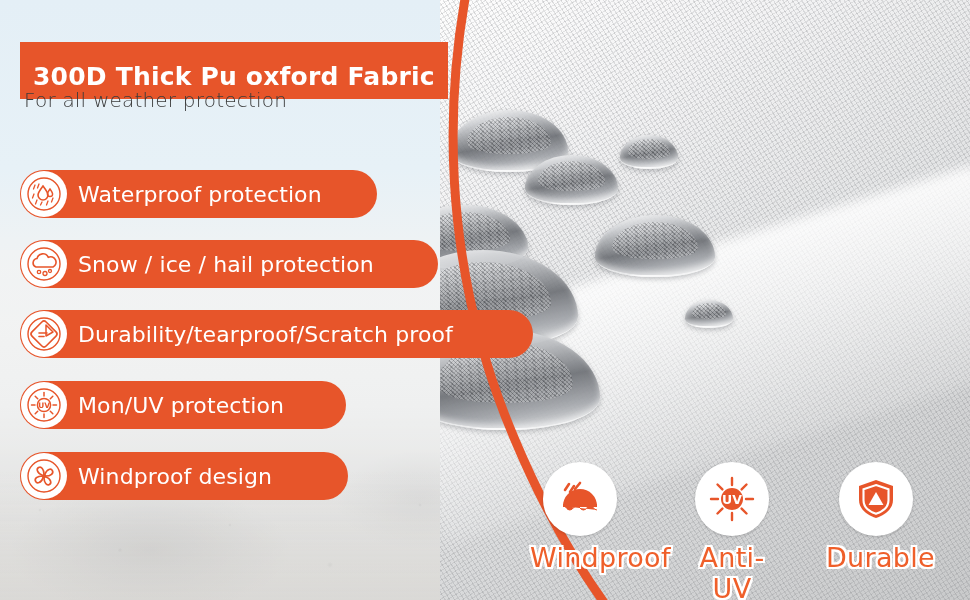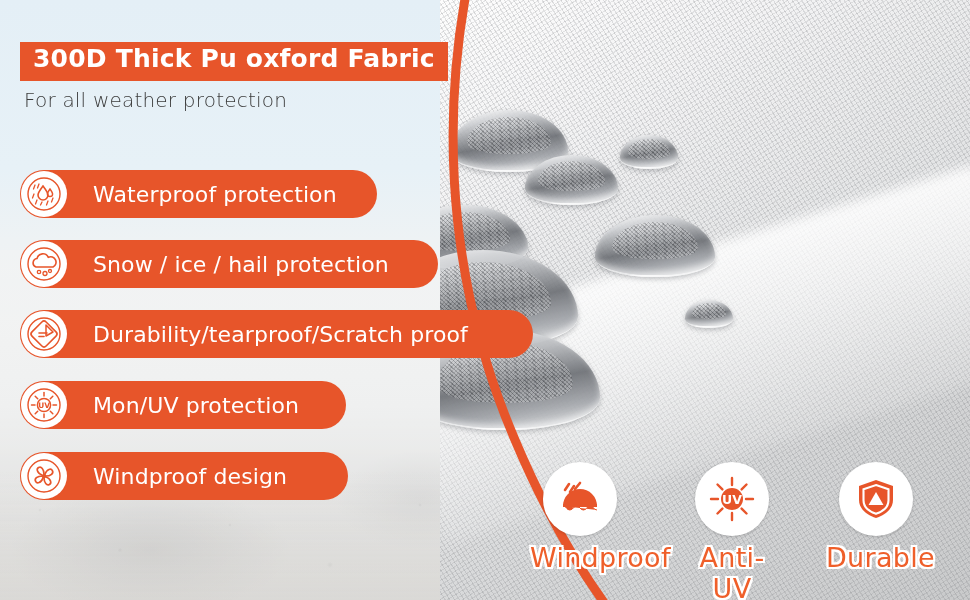--- a/index.html
+++ b/index.html
@@ -79,21 +79,21 @@
   }
 
   
   .arc{position:absolute;left:330px;top:-60px;width:460px;height:720px;pointer-events:none;}
 
   
   .headline{
     position:absolute;left:20px;top:42px;
     background:#e7552a;color:#ffffff;
     font-weight:bold;font-size:25px;letter-spacing:.2px;
-    padding:2px 13px 8px 13px;white-space:nowrap;
+    padding:20px 13px 8px 13px;white-space:nowrap;
   }
   .subhead{
     position:absolute;left:24px;top:88px;
     color:#3b3b3b;font-size:20px;letter-spacing:.2px;white-space:nowrap;
     font-weight:300;
   }
 
   
   .pill{
     position:absolute;left:20px;height:48px;
@@ -101,21 +101,21 @@
     display:flex;align-items:center;
     padding-right:22px;white-space:nowrap;
   }
   .pill-badge{
     width:46px;height:46px;min-width:46px;margin-left:1px;
     border-radius:50%;background:#ffffff;
     display:flex;align-items:center;justify-content:center;
     box-shadow:0 0 0 1px rgba(231,85,42,.25);
   }
   .pill-label{
-    color:#ffffff;font-size:22px;margin-left:26px;font-weight:400;letter-spacing:.1px;
+    color:#ffffff;font-size:22px;margin-left:11px;font-weight:400;letter-spacing:.1px;
   }
 
   
   .badges{position:absolute;left:530px;top:462px;width:440px;height:120px;}
   .badge{position:absolute;width:100px;text-align:center;}
   .badge-circle{
     width:74px;height:74px;margin:0 auto;border-radius:50%;
     background:#ffffff;display:flex;align-items:center;justify-content:center;
     box-shadow:0 1px 3px rgba(0,0,0,.18);
   }

